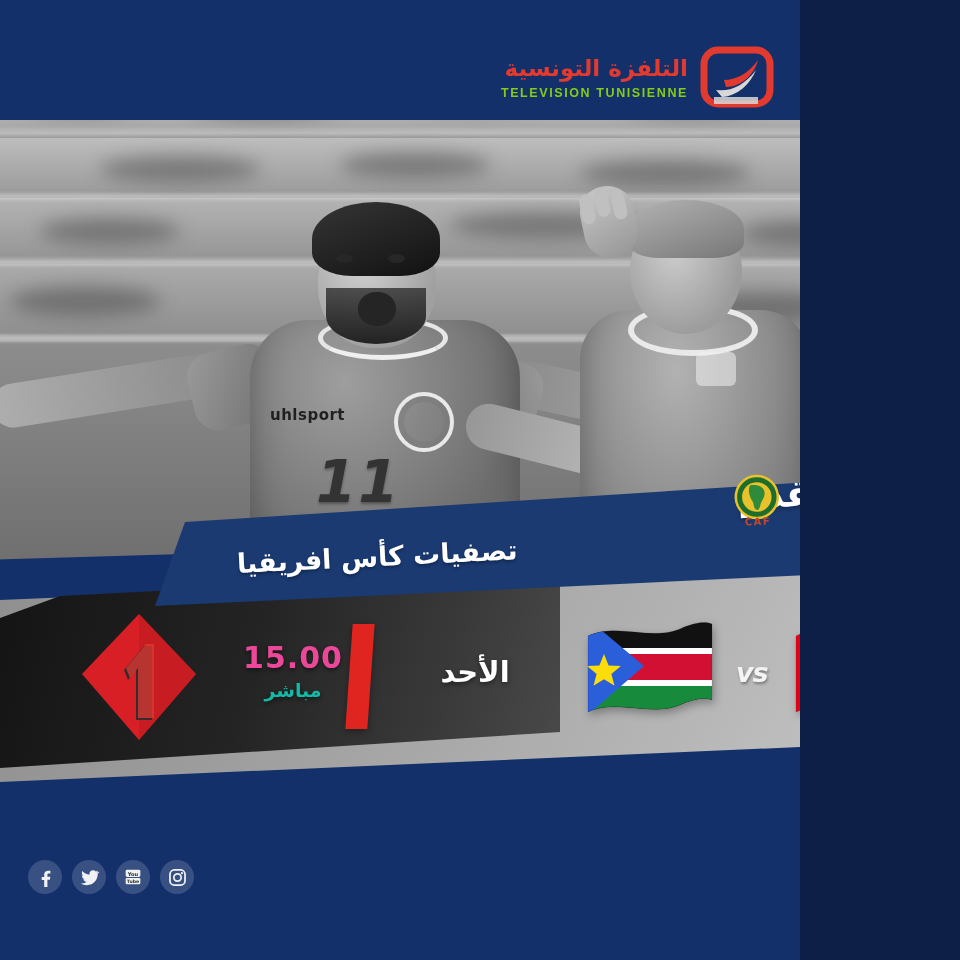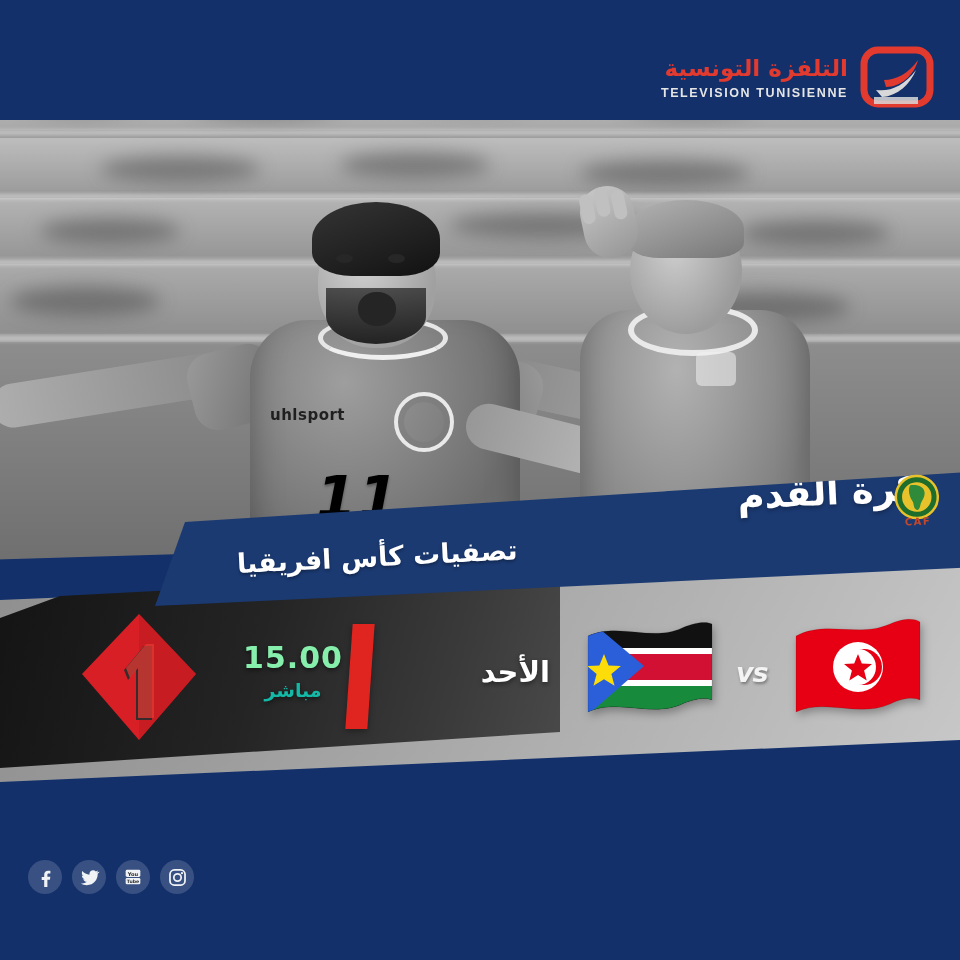--- a/index.html
+++ b/index.html
@@ -1,18 +1,18 @@
 <!DOCTYPE html>
 <html><head>
 <meta charset="utf-8">
 <style>
   html,body{margin:0;padding:0;background:#0d1f47;}
   body{width:960px;height:960px;overflow:hidden;font-family:"DejaVu Sans","Liberation Sans",sans-serif;}
 
-  #poster{position:relative;width:960px;height:960px;background:#13306a;overflow:hidden;}
+  #poster{position:relative;width:800px;height:960px;background:#13306a;overflow:hidden;}
 
   
   .navy-top{position:absolute;left:0;top:0;width:960px;height:120px;background:#13306a;z-index:2;}
 
   
   .photo-wrap{position:absolute;left:-20px;top:60px;width:1000px;height:500px;overflow:hidden;z-index:1;
     -webkit-clip-path:polygon(0 48px,1000px 0px,1000px 470px,0 500px);
     clip-path:polygon(0 48px,1000px 0px,1000px 470px,0 500px);}
   .photo{position:absolute;inset:0;background:#9a9a9a;filter:grayscale(1);}
 
@@ -43,21 +43,21 @@
   .pA .eye{position:absolute;width:17px;height:9px;border-radius:50%;background:#2c2622;top:74px;}
   .pA .eye.l{left:206px;} .pA .eye.r{left:258px;}
   .pA .armL{position:absolute;left:-140px;top:186px;width:268px;height:44px;border-radius:24px;
       background:linear-gradient(90deg,#b6ada6,#8e857e);transform:rotate(-9deg);}
   .pA .armR{position:absolute;left:352px;top:196px;width:230px;height:46px;border-radius:24px;
       background:linear-gradient(90deg,#8e857e,#b6ada6);transform:rotate(12deg);}
   .pA .sleeveL{position:absolute;left:60px;top:168px;width:86px;height:78px;border-radius:24px;
       background:linear-gradient(120deg,#9b9b9b,#6e6e6e);transform:rotate(-14deg);}
   .pA .sleeveR{position:absolute;left:332px;top:178px;width:78px;height:76px;border-radius:24px;
       background:linear-gradient(60deg,#6e6e6e,#9b9b9b);transform:rotate(16deg);}
-  .pA .num{position:absolute;left:186px;top:284px;font:italic 900 58px "DejaVu Sans",sans-serif;color:#000000;
+  .pA .num{position:absolute;left:186px;top:268px;font:italic 900 58px "DejaVu Sans",sans-serif;color:#701a75;
       letter-spacing:2px;text-shadow:0 2px 3px rgba(0,0,0,.35);}
   .pA .crest{position:absolute;left:264px;top:212px;width:52px;height:52px;border-radius:50%;
       border:4px solid #e9e9e9;box-shadow:inset 0 0 0 6px rgba(120,120,120,.45);}
   .pA .brand{position:absolute;left:140px;top:226px;font:700 15px "DejaVu Sans",sans-serif;color:#0f172a;
       letter-spacing:.5px;opacity:.92;}
   .pA .shorts{position:absolute;left:140px;top:352px;width:232px;height:70px;
       background:linear-gradient(180deg,#7e7e7e,#5b5b5b);border-radius:12px 12px 22px 22px;}
 
   
   .pB{position:absolute;left:530px;top:110px;width:340px;height:400px;}
@@ -103,31 +103,31 @@
     background:linear-gradient(105deg,#141414 0%,#242424 45%,#3a3a3a 78%,#4a4a4a 100%);
     -webkit-clip-path:polygon(60px 14px,560px -12px,560px 150px,0 186px,0 36px);
     clip-path:polygon(60px 14px,560px -12px,560px 150px,0 186px,0 36px);
     box-shadow:0 6px 16px rgba(0,0,0,.45);}
 
   
   .chlogo{position:absolute;left:80px;top:612px;width:118px;height:130px;z-index:8;}
 
   
   .timebox{position:absolute;left:228px;top:640px;width:130px;text-align:center;z-index:8;}
-  .time{font:700 30px "DejaVu Sans",sans-serif;color:#86efac;letter-spacing:1px;
+  .time{font:700 30px "DejaVu Sans",sans-serif;color:#ec4899;letter-spacing:1px;
       text-shadow:0 2px 4px rgba(0,0,0,.5);}
   .live{margin-top:4px;font:700 19px "DejaVu Sans",sans-serif;color:#14b8a6;direction:rtl;
       text-shadow:0 2px 4px rgba(0,0,0,.5);}
 
   
   .redbar{position:absolute;left:349px;top:624px;width:22px;height:105px;background:#e0241f;z-index:8;
       transform:skewX(-4deg);box-shadow:0 2px 6px rgba(0,0,0,.35);}
 
   
-  .day{position:absolute;left:400px;top:655px;width:150px;text-align:right;z-index:8;
+  .day{position:absolute;left:400px;top:655px;width:150px;text-align:center;z-index:8;
       font:700 29px "DejaVu Sans",sans-serif;color:#fff;direction:rtl;
       text-shadow:0 2px 5px rgba(0,0,0,.45);}
 
   
   .flag{position:absolute;z-index:8;filter:drop-shadow(2px 4px 4px rgba(0,0,0,.3));}
   .flag.home{left:582px;top:614px;width:134px;height:120px;}
   .flag.away{left:792px;top:612px;width:132px;height:122px;}
   .vs{position:absolute;left:736px;top:657px;z-index:8;
       font:italic 900 27px "DejaVu Sans",sans-serif;color:#f4f4f4;letter-spacing:-1px;
       text-shadow:1px 2px 3px rgba(0,0,0,.35);}
@@ -147,21 +147,21 @@
 </head>
 <body>
 
 <div id="poster">
 
   <div class="navy-top"></div>
 
   <div style="position:absolute;right:26px;top:40px;z-index:9;display:flex;align-items:center;gap:12px;">
     <div style="text-align:right;">
       <div style="font:700 23px 'DejaVu Sans',sans-serif;color:#e23a2e;direction:rtl;letter-spacing:0;">التلفزة التونسية</div>
-      <div style="font:700 12.5px 'Liberation Sans',sans-serif;color:#e5e5e5;letter-spacing:1.6px;margin-top:5px;">TELEVISION TUNISIENNE</div>
+      <div style="font:700 12.5px 'Liberation Sans',sans-serif;color:#84cc16;letter-spacing:1.6px;margin-top:5px;">TELEVISION TUNISIENNE</div>
     </div>
     <svg width="74" height="74" viewBox="0 0 74 74">
       <path d="M18 10 H56 A14 14 0 0 1 70 24 V50 A14 14 0 0 1 56 64 H18 A14 14 0 0 1 4 50 V24 A14 14 0 0 1 18 10 Z" fill="none" stroke="#e23a2e" stroke-width="7"></path>
       <path d="M16 50 C30 52 44 46 56 30 C50 44 38 56 22 57 Z" fill="#d8d8d8"></path>
       <path d="M24 40 C36 40 48 34 58 20 C54 36 40 47 26 47 Z" fill="#e23a2e"></path>
       <path d="M14 57 H58 V64 H14 Z" fill="#d8d8d8" opacity=".85"></path>
     </svg>
   </div>
 
   <div class="photo-wrap">

